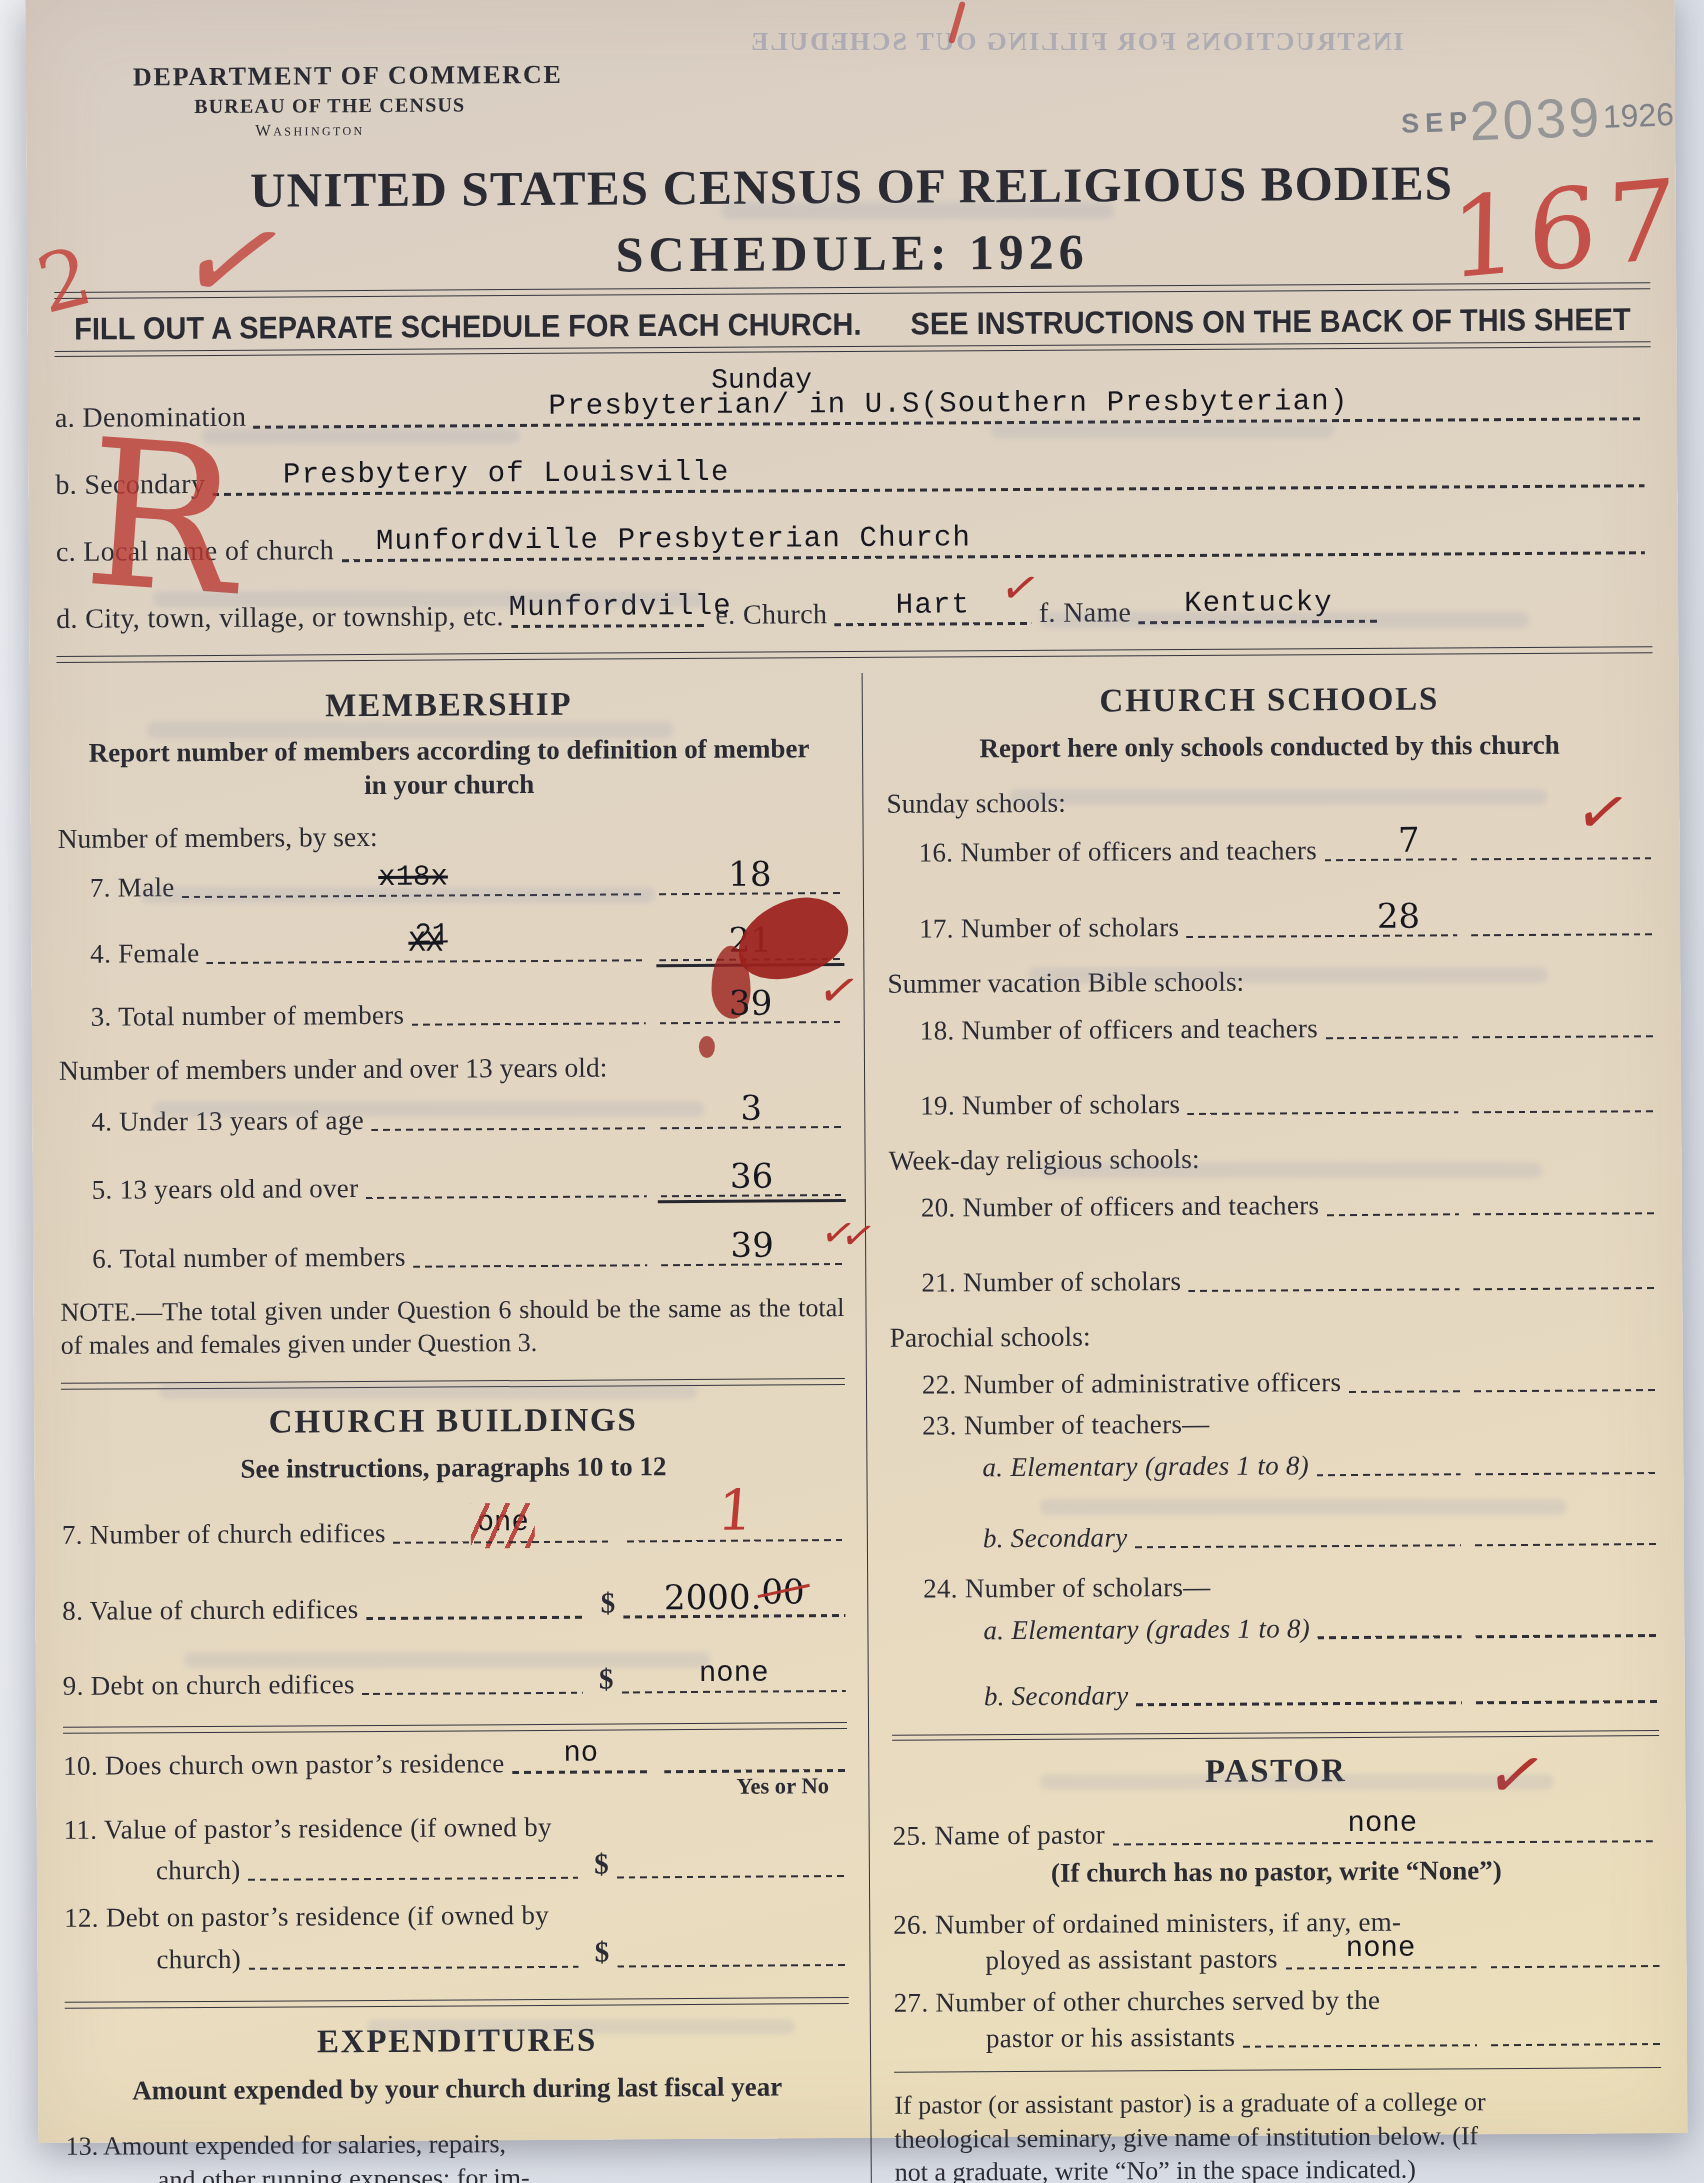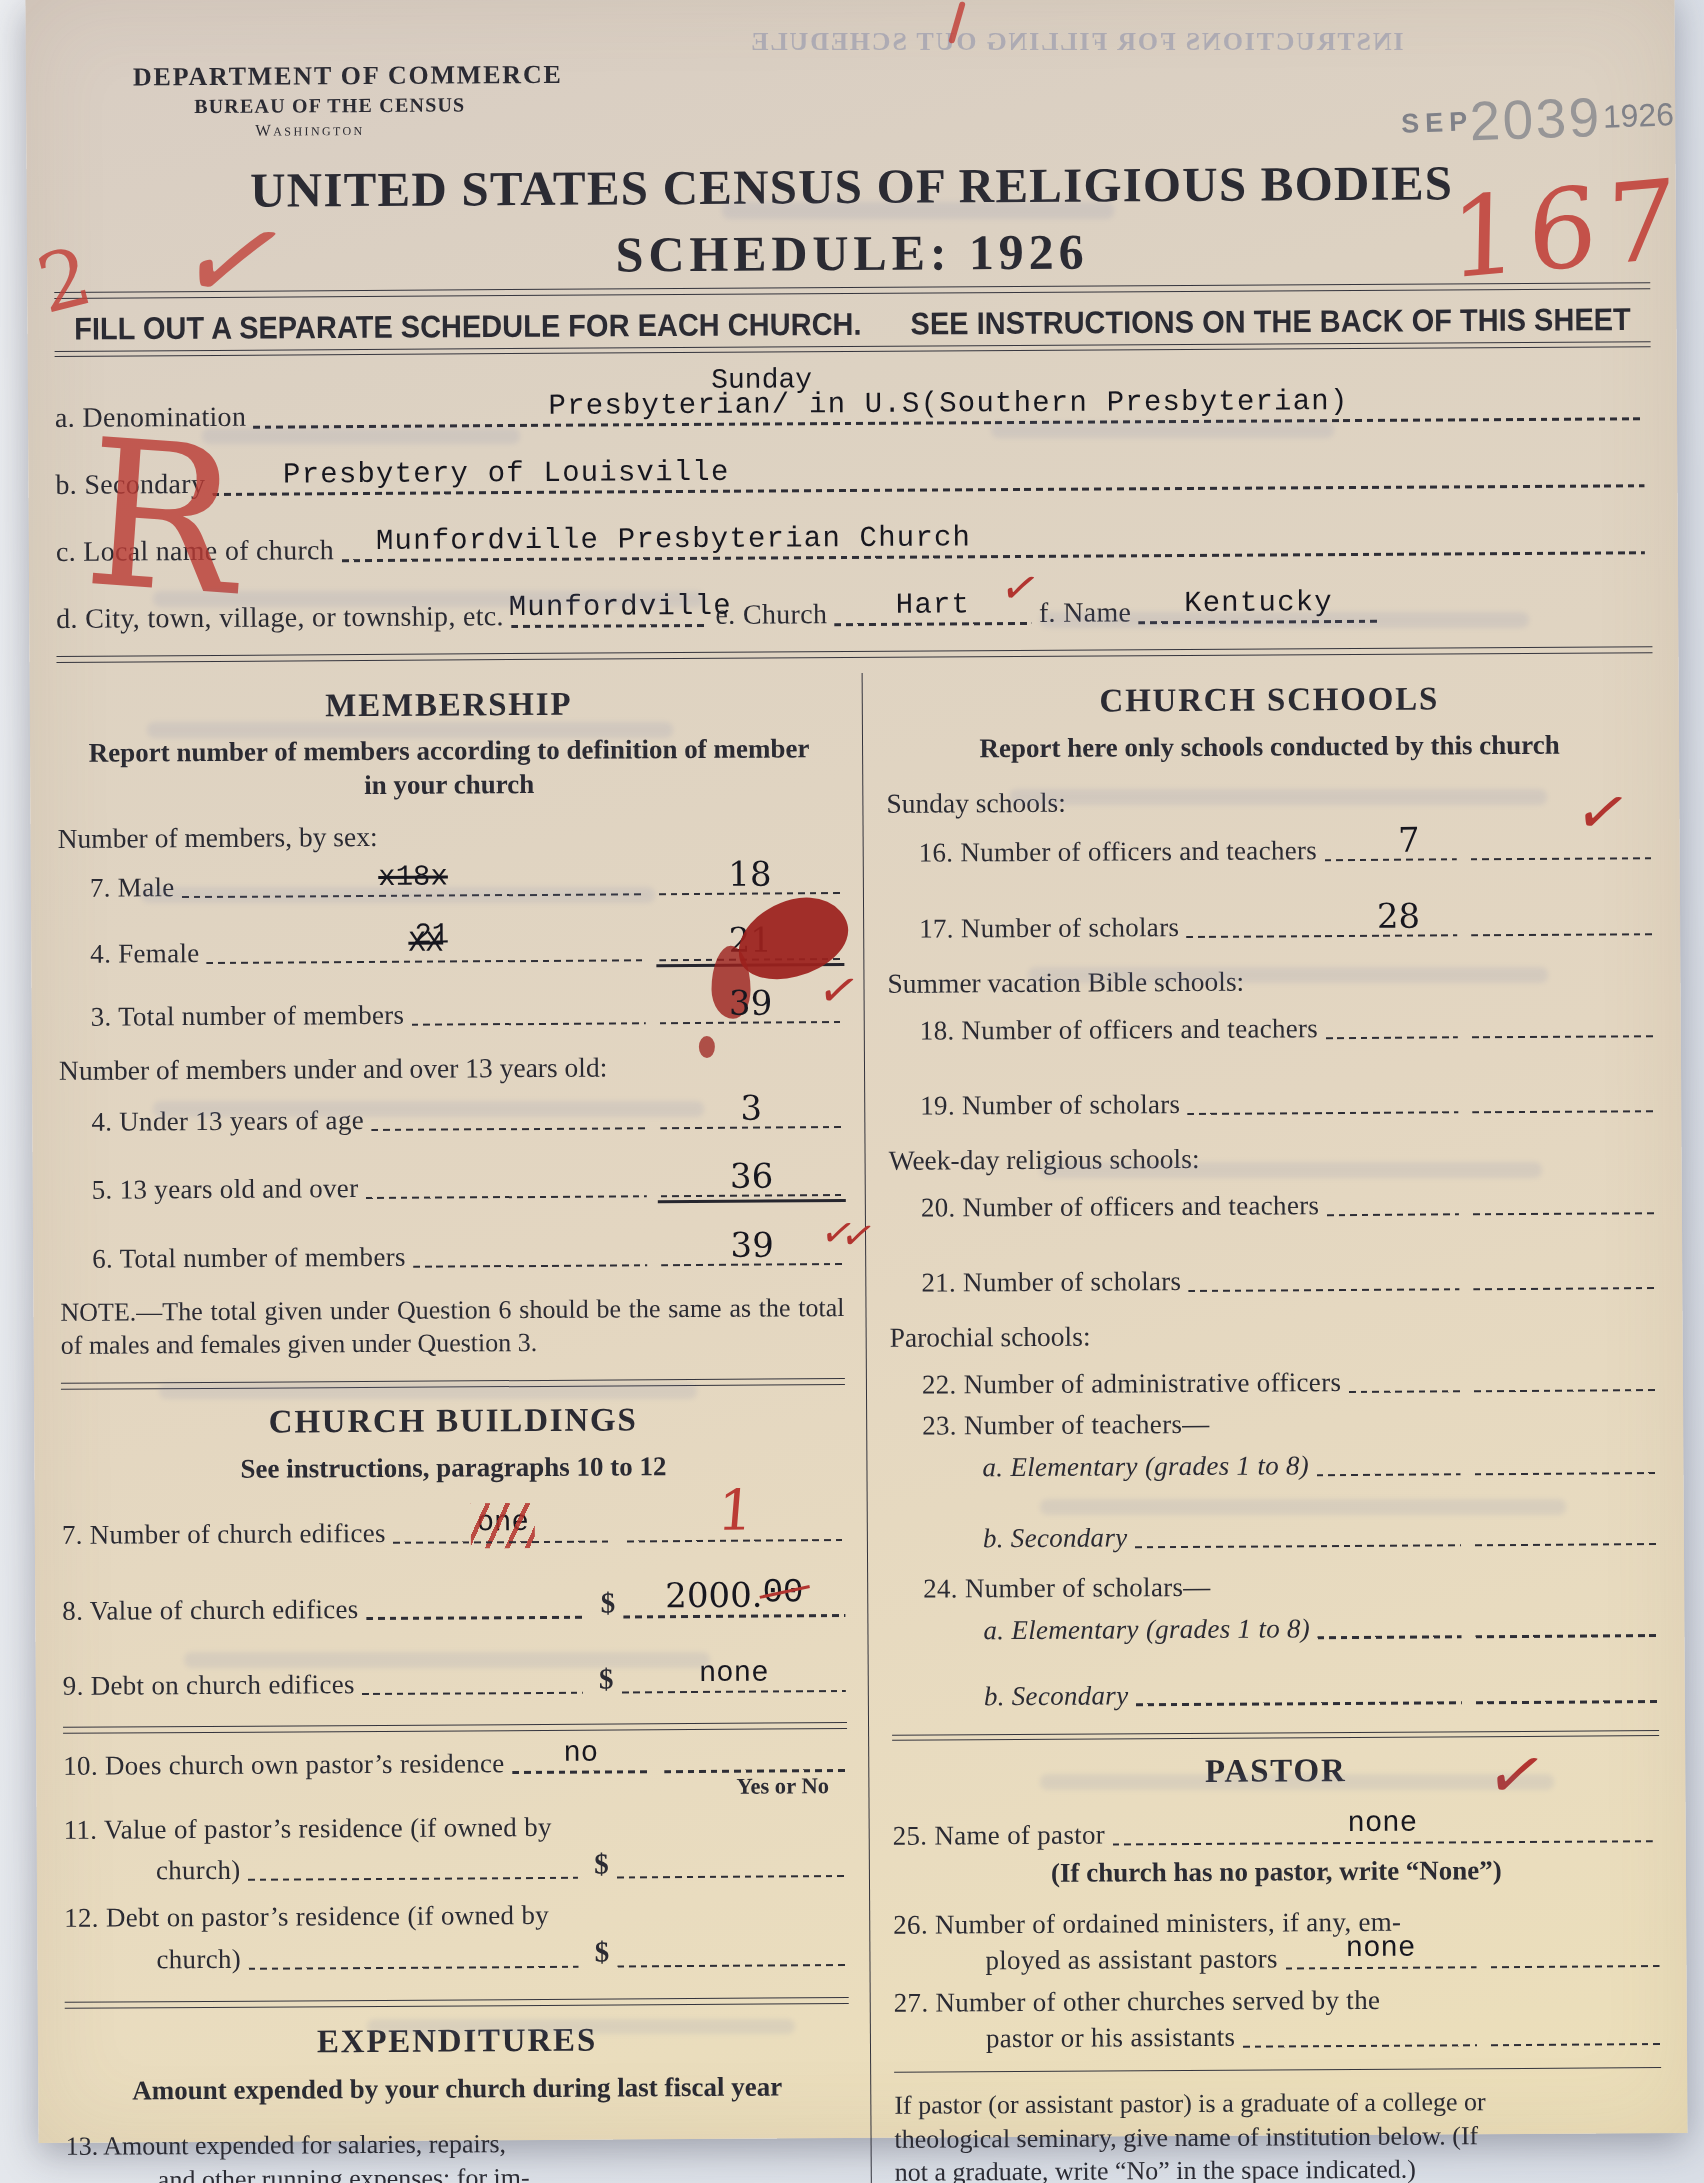--- a/index.html
+++ b/index.html
@@ -25,21 +25,21 @@
   .v.right{text-align:right;padding-right:39px;}
   .v.big{font-size:34px;font-family:"DejaVu Serif",serif;bottom:6.1px;}
   .doll{font-size:29px;font-weight:bold;margin:0 1.2px 3.7px 8.6px;}
   .solidline::before{content:"";position:absolute;left:-2.4px;right:-2.4px;bottom:-1.2px;height:3.1px;background:#26262e;}
   .bstrike{text-decoration:line-through;text-decoration-thickness:3.1px;}
   .stack{position:relative;display:inline-block;}
   .stack .over{position:absolute;left:6.1px;top:-7.3px;}
   .hatch{position:relative;display:inline-block;}
   .hatch::after{content:"";position:absolute;inset:-3.7px -6.1px -8.6px -6.1px;
     background:repeating-linear-gradient(115deg,transparent 0 13.5px,rgba(180,50,44,.85) 13.5px 18px);}
-  .cents{display:inline-block;position:relative;top:-4.9px;font-family:Liberation Mono, monospace;}
+  .cents{display:inline-block;position:relative;top:-4.9px;}
   .rstrike{position:relative;}
   .rstrike::after{content:"";position:absolute;left:-3.7px;right:-6.1px;top:46%;height:3.1px;background:#b23530;transform:rotate(-12deg);}
   .check{position:absolute;color:#b23530;font-family:"DejaVu Sans",sans-serif;font-weight:bold;transform:rotate(8deg) skewX(-6deg);}
   .h1{font-size:33px;font-weight:bold;letter-spacing:1.8px;text-align:center;}
   .hsub{font-size:27px;font-weight:bold;text-align:center;line-height:1.25;}
   .grp{font-size:27.5px;}
   .note{font-size:26px;line-height:1.28;text-align:justify;}
   .pline{font-size:26px;line-height:1.3;}
   .cap{position:absolute;top:27px;right:18.4px;font-size:22.6px;font-weight:bold;white-space:nowrap;}
 

